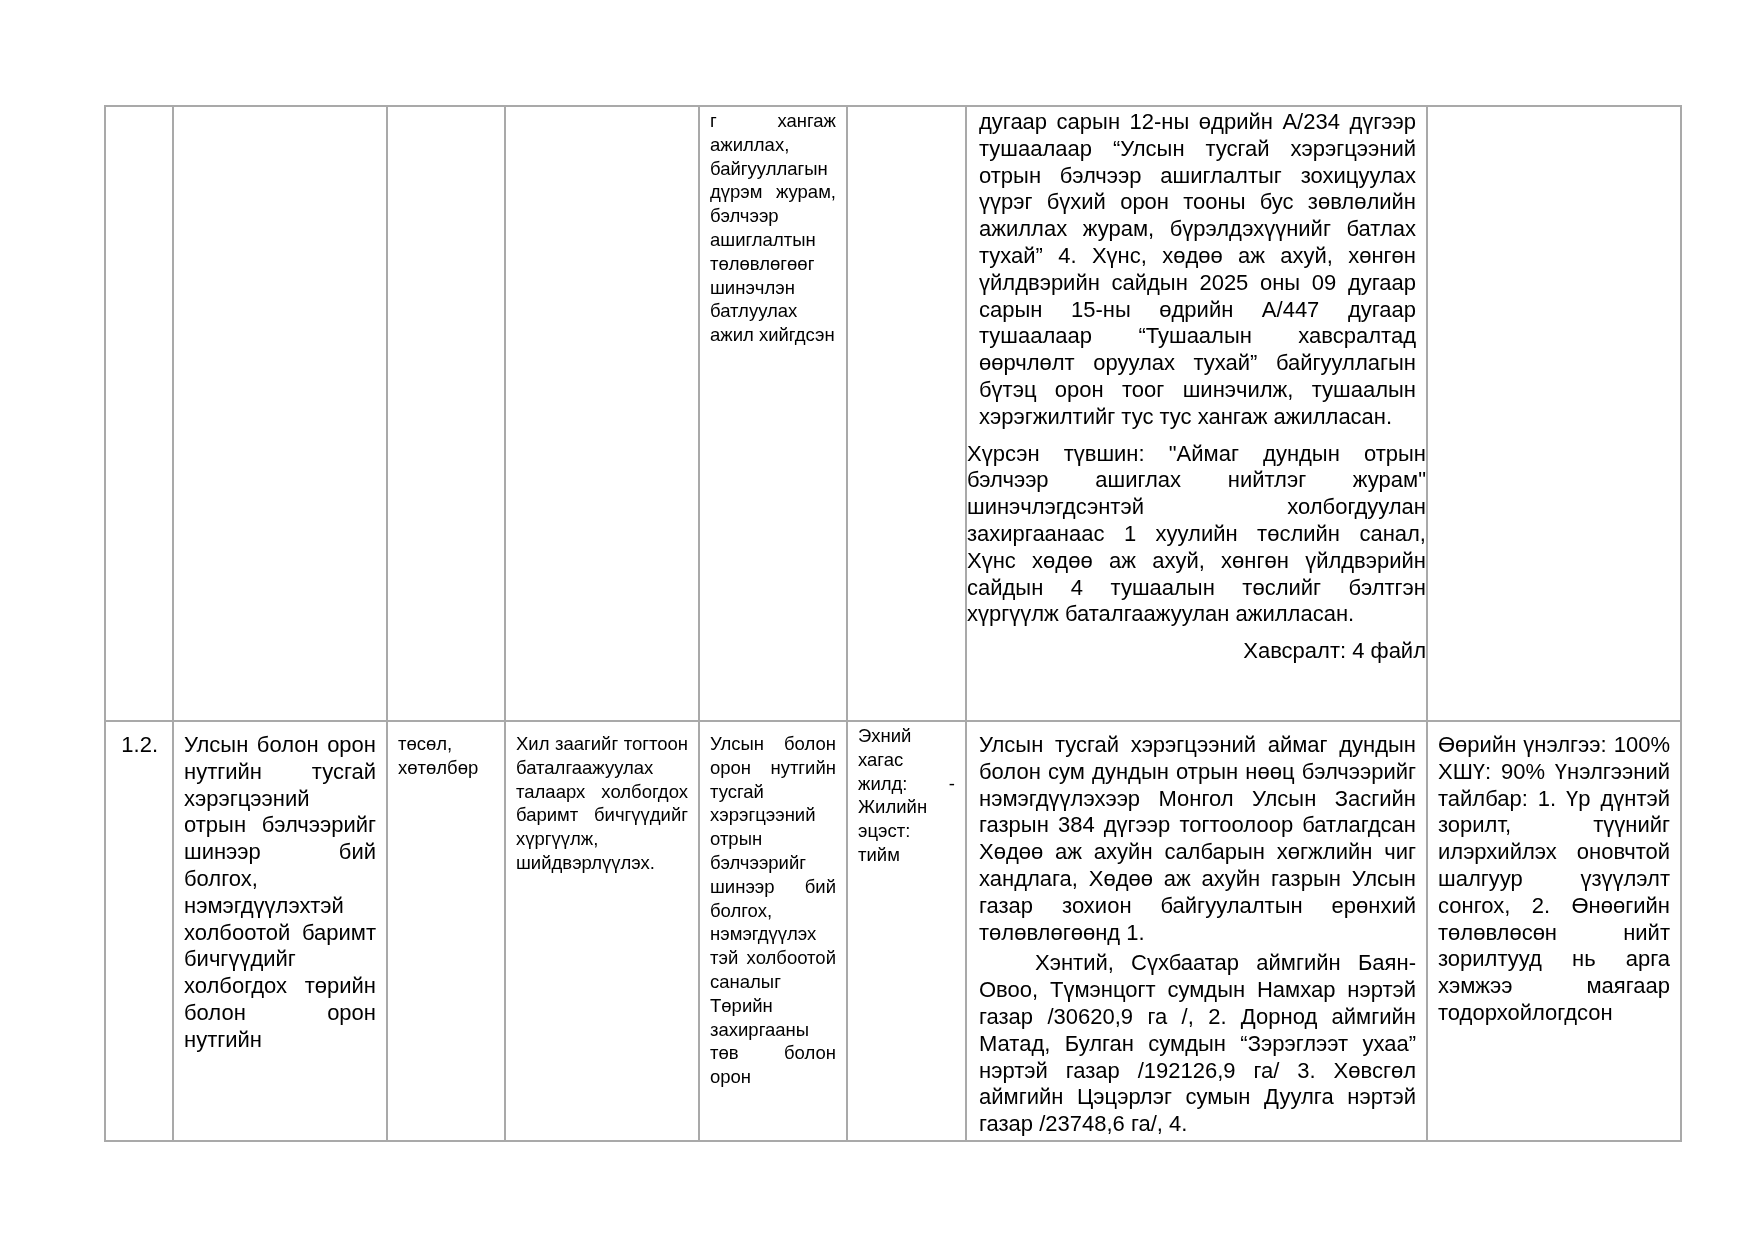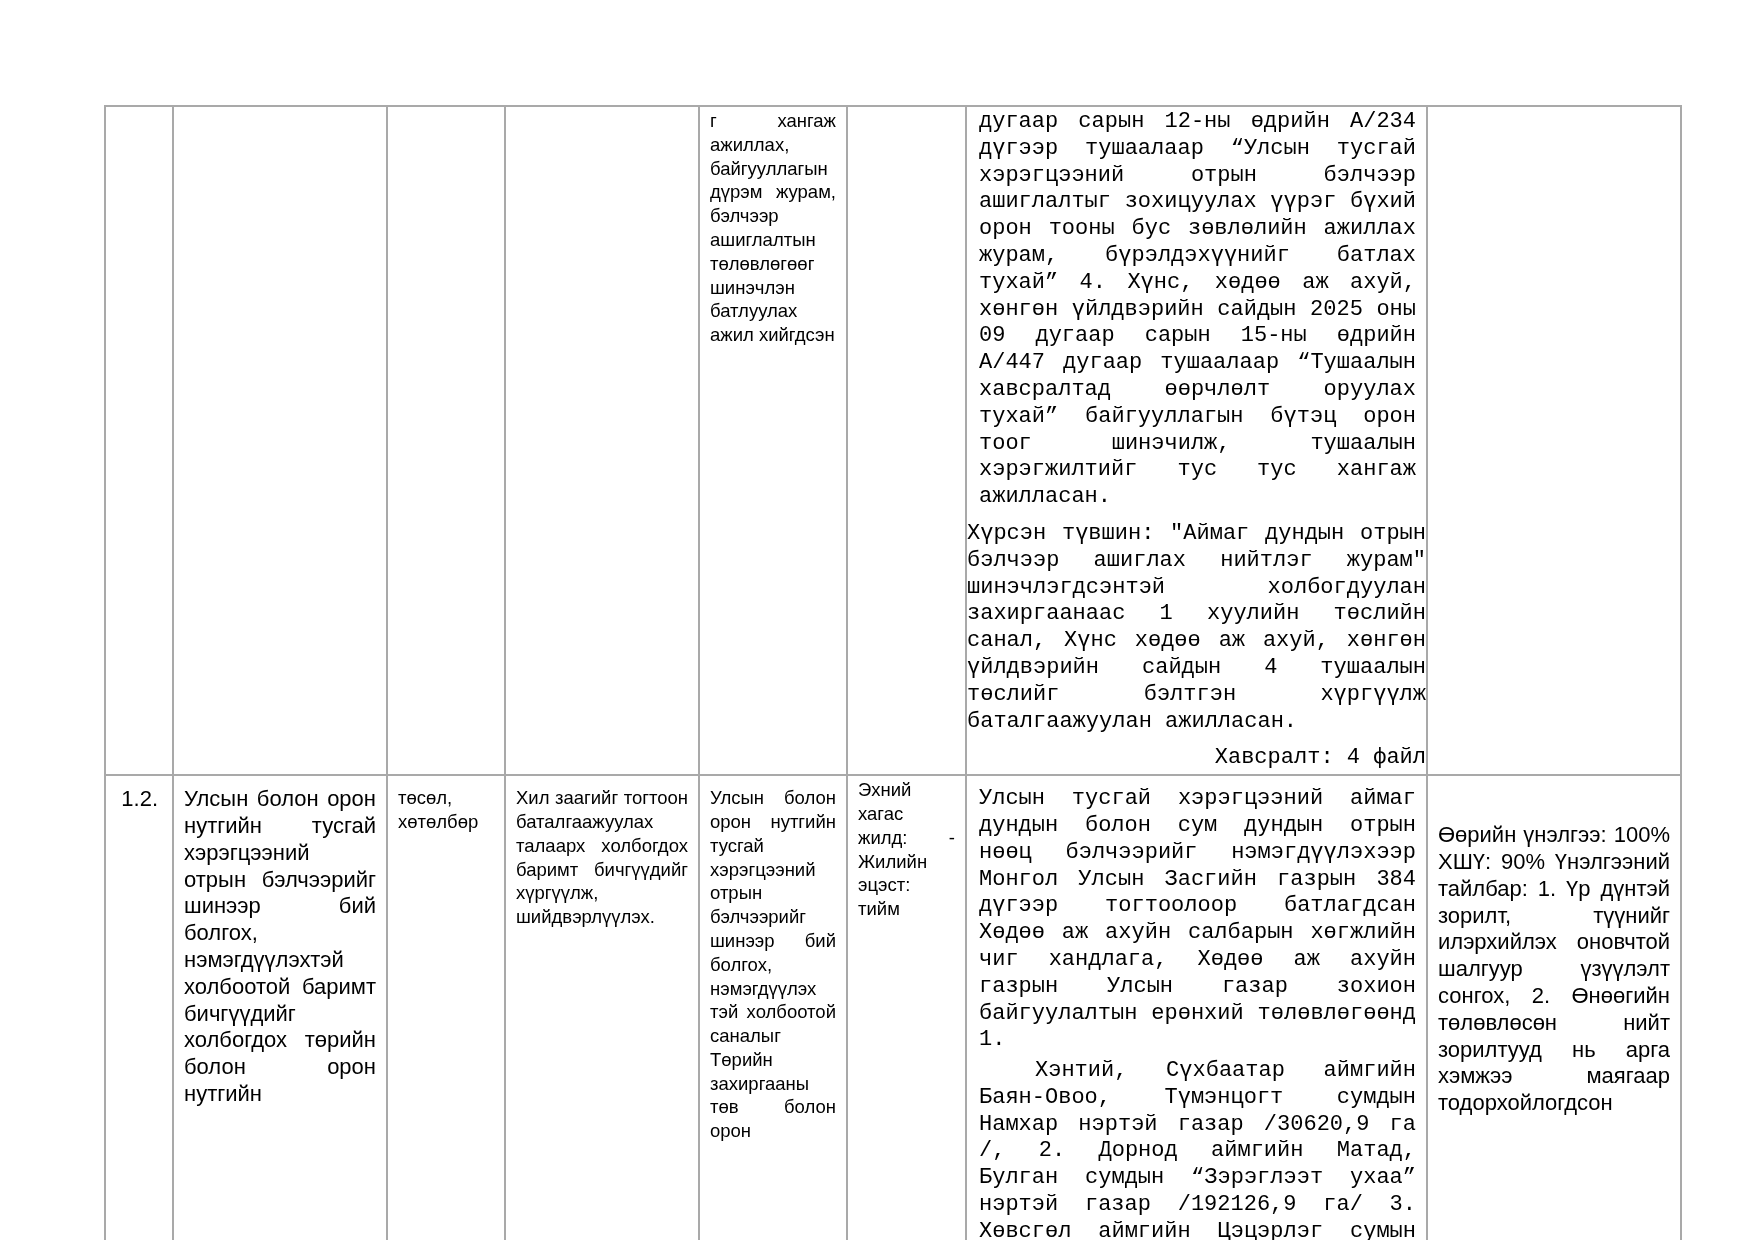--- a/index.html
+++ b/index.html
@@ -47,21 +47,21 @@
     .row1 { height: 615px; }
     .row2 { height: 413px; }
     .para { margin: 0; }
     .para + .para { margin-top: 6px; }
     .attach {
       text-align: right;
       text-align-last: right;
       margin-top: 14px;
       margin-left: 37px;
     }
-    .c8 { padding-left: 0; padding-right: 0; font-family: Liberation Mono, monospace; }
+    .c8 { padding-left: 0; padding-right: 0; }
     .c8 .p-ind { padding-left: 12px; padding-right: 10px; }
     .c8 .p-flush { padding-left: 0; padding-right: 0; }
   </style>
 </head>
 <body>
 
 <div class="page">
   <table class="doc-table">
     <colgroup>
       <col style="width:68px">
@@ -125,18 +125,18 @@
       <td>
         <div class="cell-inner fs-sm" style="">Эхний хагас жилд: - Жилийн эцэст: тийм</div>
       </td>
       <td class="c8">
         <div class="fs-lg" style="padding-top:8px;">
           <p class="para cell-inner p-ind">Улсын тусгай хэрэгцээний аймаг дундын болон сум дундын отрын нөөц бэлчээрийг нэмэгдүүлэхээр Монгол Улсын Засгийн газрын 384 дүгээр тогтоолоор батлагдсан Хөдөө аж ахуйн салбарын хөгжлийн чиг хандлага, Хөдөө аж ахуйн газрын Улсын газар зохион байгуулалтын ерөнхий төлөвлөгөөнд 1.</p>
           <p class="para cell-inner p-ind" style="margin-top:0;text-indent:56px;">Хэнтий, Сүхбаатар аймгийн Баян-Овоо, Түмэнцогт сумдын Намхар нэртэй газар /30620,9 га /, 2.        Дорнод аймгийн Матад, Булган сумдын “Зэрэглээт ухаа” нэртэй газар /192126,9 га/ 3. Хөвсгөл аймгийн Цэцэрлэг сумын Дуулга нэртэй газар /23748,6 га/,   4.</p>
         </div>
       </td>
       <td>
-        <div class="cell-inner fs-lg" style="padding-top:10px;margin-top:36px;">Өөрийн үнэлгээ: 100% ХШҮ: 90% Үнэлгээний тайлбар: 1. Үр дүнтэй зорилт, түүнийг илэрхийлэх оновчтой шалгуур үзүүлэлт сонгох, 2. Өнөөгийн төлөвлөсөн нийт зорилтууд нь арга хэмжээ маягаар тодорхойлогдсон</div>
+        <div class="cell-inner fs-lg" style="padding-top:10px;">Өөрийн үнэлгээ: 100% ХШҮ: 90% Үнэлгээний тайлбар: 1. Үр дүнтэй зорилт, түүнийг илэрхийлэх оновчтой шалгуур үзүүлэлт сонгох, 2. Өнөөгийн төлөвлөсөн нийт зорилтууд нь арга хэмжээ маягаар тодорхойлогдсон</div>
       </td>
     </tr>
   </tbody>
     </table>
 </div>
 
 </body></html>

